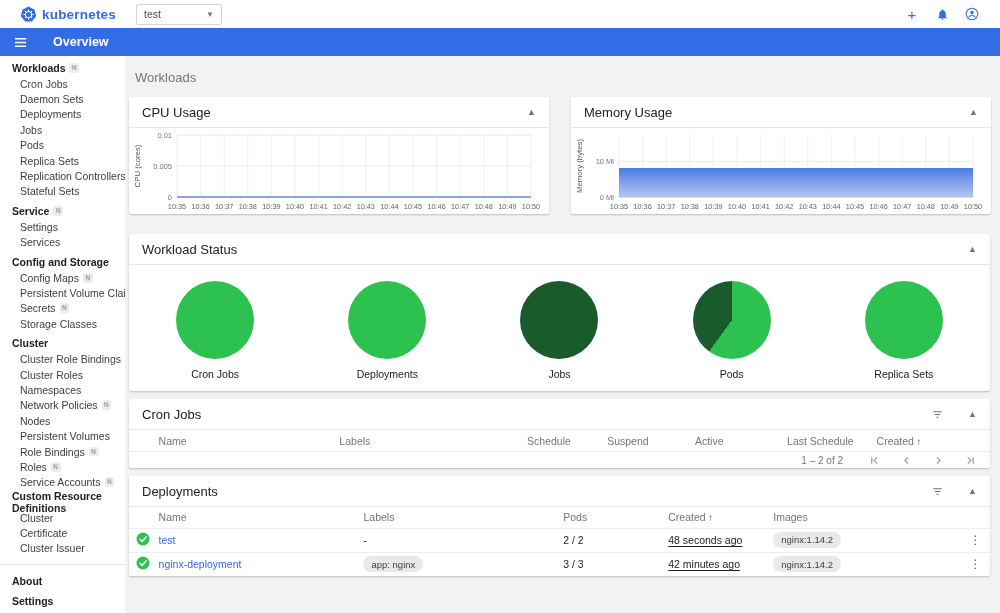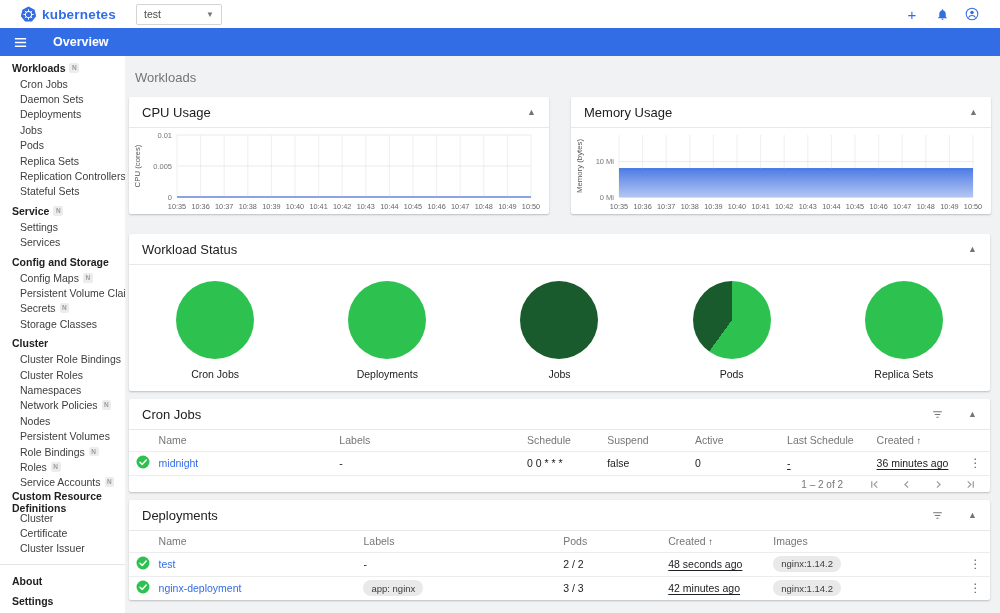--- a/index.html
+++ b/index.html
@@ -400,34 +400,20 @@
               <th>Labels</th>
               <th>Schedule</th>
               <th>Suspend</th>
               <th>Active</th>
               <th>Last Schedule</th>
               <th>Created<span class="sort"> ↑</span></th>
               <th></th>
             </tr>
           </thead>
           <tbody>
-            <tr>
-              <td class="status-cell"><svg width="14" height="14" viewBox="0 0 14 14">
-                  <circle cx="7" cy="7" r="6.5" fill="#2dc150"></circle>
-                  <path d="M4 7.2 L6.2 9.4 L10.2 5.1" stroke="#fff" stroke-width="1.5" fill="none" stroke-linecap="round" stroke-linejoin="round"></path>
-                </svg></td>
-              <td><a class="link">midnight</a></td>
-              <td>-</td>
-              <td>0 0 * * *</td>
-              <td>false</td>
-              <td>0</td>
-              <td><span class="tip">-</span></td>
-              <td><span class="tip">36 minutes ago</span></td>
-              <td class="menu-cell">⋮</td>
-            </tr>
           </tbody>
         </table>
       <div class="pager">
         <span>1 – 2 of 2</span>
         <span class="pager-icons">
           <svg width="11" height="11" viewBox="0 0 14 14">
               <g stroke="#9e9e9e" stroke-width="1.6" fill="none">
                 <path d="M10.5 3 L6.5 7 L10.5 11"></path>
                 <line x1="3.5" y1="3" x2="3.5" y2="11"></line>
               </g>

